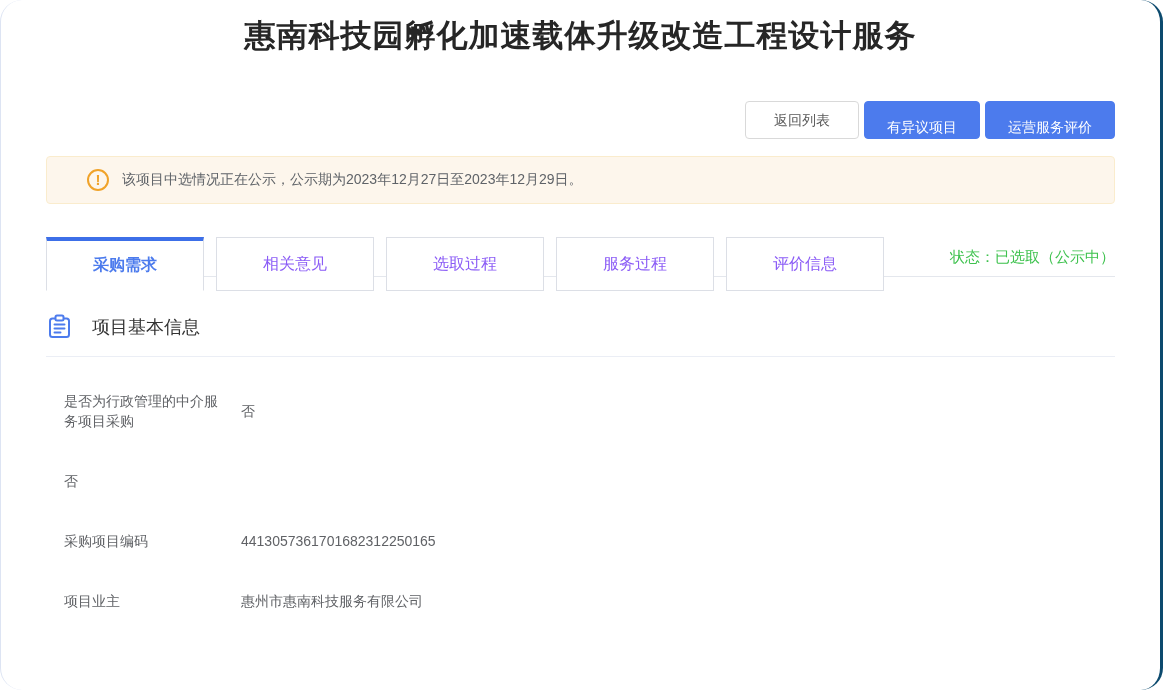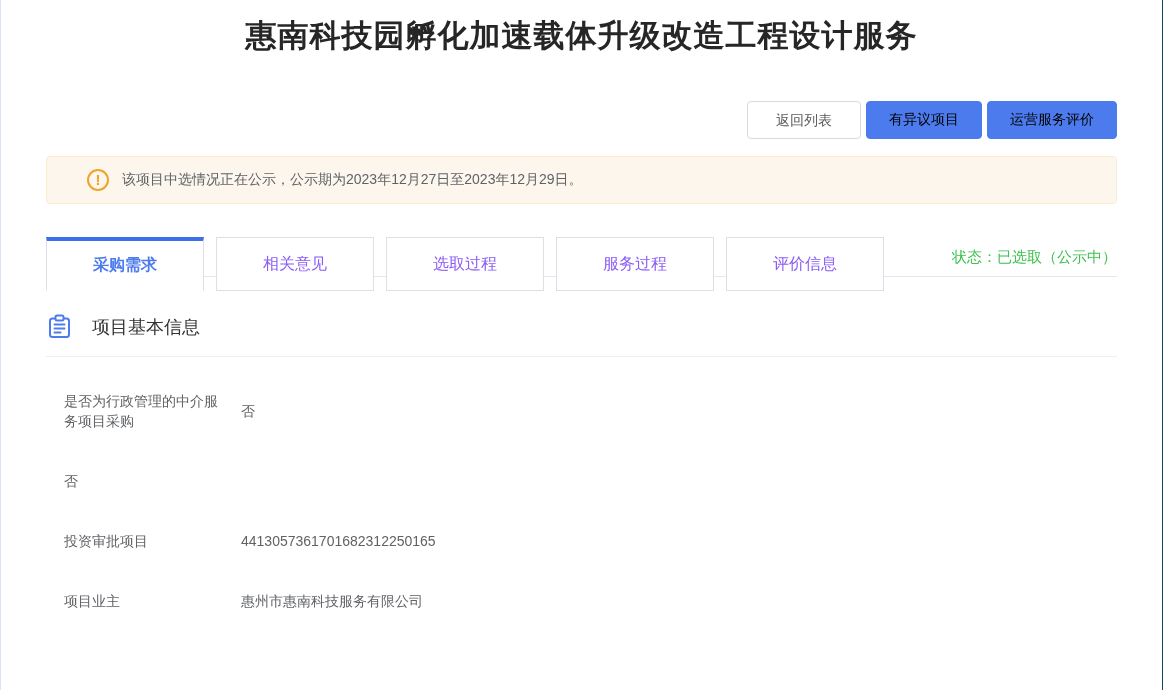--- a/index.html
+++ b/index.html
@@ -5,23 +5,24 @@
   * { margin: 0; padding: 0; box-sizing: border-box; }
   html, body { background: #ffffff; }
   body { font-family: "Liberation Sans", "DejaVu Sans", sans-serif; }
 
   .card {
     width: 1163px;
     height: 690px;
     margin: 0 auto;
     background: #ffffff;
     border-left: 1px solid #dde4f3;
-    border-right: 1px solid #0c4a6e;
+    border-right: 3px solid #0c4a6e;
     overflow: hidden;
     position: relative;
+    border-radius: 22px;
   }
 
   
   .page-title {
     margin-top: 17px;
     text-align: center;
     font-size: 31px;
     font-weight: bold;
     color: #262626;
     letter-spacing: 1px;
@@ -48,23 +49,22 @@
     font-family: inherit;
   }
   .btn-plain {
     background: #ffffff;
     border: 1px solid #d9d9d9;
     color: #595959;
   }
   .btn-primary {
     background: #4c7bed;
     border: 1px solid #4c7bed;
-    color: #000000;
-    padding: 0 22px;
-    font-family: Liberation Mono, monospace;
+    color: #ffffff;
+    padding: 7px 22px;
   }
 
   
   .notice {
     margin: 17px 45px 0 45px;
     height: 48px;
     background: #fdf6ec;
     border: 1px solid #faeccd;
     border-radius: 4px;
     display: flex;
@@ -208,21 +208,21 @@
 
   <div class="fields">
     <div class="field-row">
       <div class="field-label">是否为行政管理的中介服务项目采购</div>
       <div class="field-value">否</div>
     </div>
     <div class="field-row">
       <div class="field-value">否</div>
     </div>
     <div class="field-row">
-      <div class="field-label">投资审批项目</div>
+      <div class="field-label">采购项目编码</div>
       <div class="field-value">4413057361701682312250165</div>
     </div>
     <div class="field-row">
       <div class="field-label">项目业主</div>
       <div class="field-value">惠州市惠南科技服务有限公司</div>
     </div>
   </div>
 
 </div>
 

